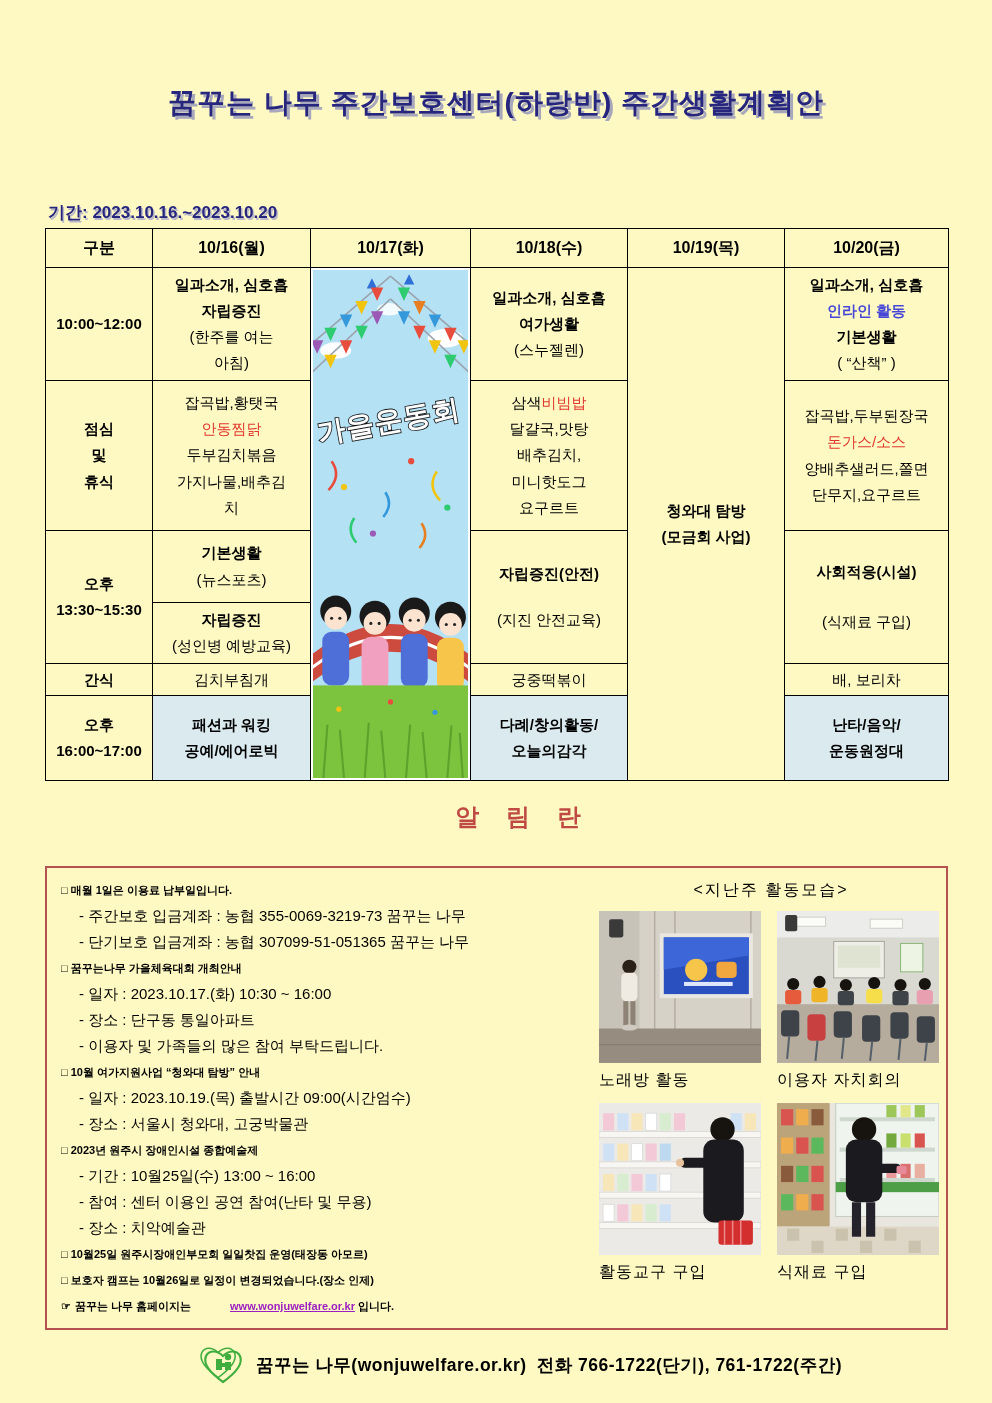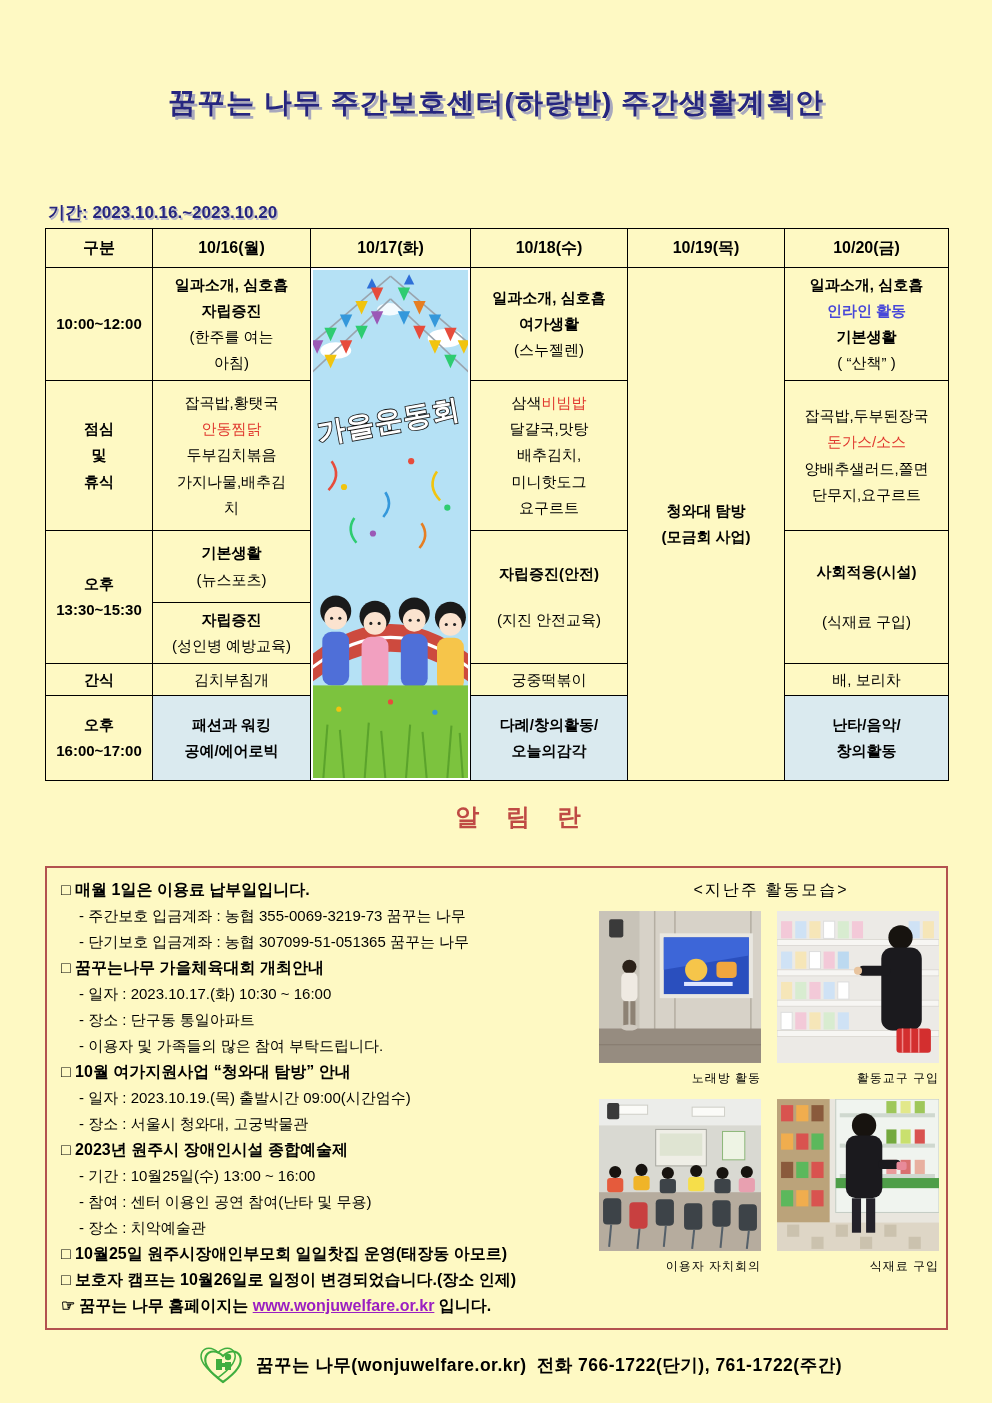--- a/index.html
+++ b/index.html
@@ -25,31 +25,31 @@
   .poster-cell svg{display:block;width:100%;height:100%;}
   .thu-event{font-size:19px;font-weight:bold;line-height:1.6;}
   .evening td.act{background:#daeaef;font-weight:bold;}
   .snackrow td{height:27px;line-height:1.2;}
   
   .notice-title{position:absolute;top:801px;left:0;width:100%;text-align:center;
     font-size:24px;font-weight:bold;color:#bf4a44;white-space:pre;padding-left:22px;}
   .notice-box{position:absolute;top:866px;left:45px;width:903px;height:464px;
     border:2px solid #b3524f;box-sizing:border-box;}
   .notice-text{position:absolute;left:14px;top:9px;width:540px;}
-  .nline{font-size:16px;line-height:26px;white-space:nowrap;}
+  .nline{font-size:11px;line-height:26px;white-space:nowrap;}
   .nline.h{font-weight:bold;}
   .nline.sub{padding-left:18px;font-weight:normal;font-size:15px;}
-  .nline .url{color:#9b1fc1;text-decoration:underline;font-weight:bold;cursor:pointer;}
+  .nline .url{color:#9b1fc1;text-decoration:underline;font-weight:bold;cursor:pointer;margin-left:36px;}
   .nline .finger{margin-right:4px;}
   
   .photos{position:absolute;left:552px;top:12px;width:344px;}
   .photos-heading{text-align:center;font-size:16px;letter-spacing:2px;margin-bottom:10px;}
   .photo-grid{display:grid;grid-template-columns:162px 162px;column-gap:16px;row-gap:2px;}
   .photo-item svg{display:block;width:162px;height:152px;background:#eee;}
-  .photo-item .cap{text-align:right;font-size:12px;letter-spacing:1px;padding:7px 0 10px 0;}
+  .photo-item .cap{text-align:left;font-size:16px;letter-spacing:1px;padding:7px 0 10px 0;}
   
   .footer{position:absolute;top:1344px;left:0;width:100%;display:flex;
     justify-content:center;align-items:center;gap:10px;margin-left:24px;}
   .footer .ftext{font-size:17.5px;font-weight:bold;letter-spacing:0.5px;}
 </style>
 </head>
 <body>
 
 <div class="page">
 
@@ -247,21 +247,21 @@
       <td class="act">
         <div>패션과 워킹</div>
         <div>공예/에어로빅</div>
       </td>
       <td class="act">
         <div>다례/창의활동/</div>
         <div>오늘의감각</div>
       </td>
       <td class="act">
         <div>난타/음악/</div>
-        <div>창의활동</div>
+        <div>운동원정대</div>
       </td>
     </tr>
   </tbody>
     </table>
 
   <div class="notice-title">알    림    란</div>
 
   <div class="notice-box">
     <div class="notice-text">
       <div class="nline h">□ 매월 1일은 이용료 납부일입니다.</div>
@@ -309,20 +309,62 @@
             <circle cx="30" cy="55" r="7" fill="#2b2118"></circle>
             <rect x="22" y="61" width="16" height="28" rx="5" fill="#efeae2"></rect>
             <rect x="24" y="89" width="5" height="24" fill="#8d8274"></rect>
             <rect x="31" y="89" width="5" height="24" fill="#8d8274"></rect>
             <ellipse cx="30" cy="115" rx="8" ry="3" fill="#cfc9bf"></ellipse>
           </svg>
           <div class="cap">노래방 활동</div>
         </div>
         <div class="photo-item">
           <svg viewBox="0 0 160 150">
+            <rect width="160" height="150" fill="#d9d9d2"></rect>
+            <rect x="0" y="0" width="160" height="26" fill="#ecedea"></rect>
+            <rect x="18" y="6" width="30" height="9" fill="#fbfbf8" stroke="#cfcfc8"></rect>
+            <rect x="92" y="8" width="32" height="9" fill="#fbfbf8" stroke="#cfcfc8"></rect>
+            <rect x="56" y="30" width="50" height="36" fill="#efeee6" stroke="#a8a8a0"></rect>
+            <rect x="60" y="34" width="42" height="22" fill="#dfe4d2"></rect>
+            <rect x="122" y="32" width="22" height="28" fill="#eef4e4" stroke="#8db87a"></rect>
+            <rect x="8" y="4" width="12" height="16" rx="2" fill="#3a3a3a"></rect>
+            <rect x="0" y="92" width="160" height="58" fill="#b6ac9e"></rect>
+            <g>
+              <circle cx="16" cy="72" r="6" fill="#17130f"></circle>
+                <rect x="8" y="78" width="16" height="14" rx="3" fill="#e55b3c"></rect>
+              <circle cx="42" cy="70" r="6" fill="#17130f"></circle>
+                <rect x="34" y="76" width="16" height="14" rx="3" fill="#f0b428"></rect>
+              <circle cx="68" cy="73" r="6" fill="#17130f"></circle>
+                <rect x="60" y="79" width="16" height="14" rx="3" fill="#3d4348"></rect>
+              <circle cx="96" cy="71" r="6" fill="#17130f"></circle>
+                <rect x="88" y="77" width="16" height="14" rx="3" fill="#f6de4a"></rect>
+              <circle cx="122" cy="73" r="6" fill="#17130f"></circle>
+                <rect x="114" y="79" width="16" height="14" rx="3" fill="#3d4348"></rect>
+              <circle cx="146" cy="72" r="6" fill="#17130f"></circle>
+                <rect x="138" y="78" width="16" height="14" rx="3" fill="#e8a0b0"></rect>
+            </g>
+            <g>
+              <rect x="4" y="98" width="18" height="26" rx="4" fill="#3d4348"></rect>
+                <rect x="30" y="102" width="18" height="26" rx="4" fill="#c84040"></rect>
+                <rect x="56" y="99" width="18" height="26" rx="4" fill="#3d4348"></rect>
+                <rect x="84" y="103" width="18" height="26" rx="4" fill="#3d4348"></rect>
+                <rect x="112" y="100" width="18" height="26" rx="4" fill="#3d4348"></rect>
+                <rect x="138" y="104" width="18" height="26" rx="4" fill="#3d4348"></rect>
+              <line x1="12" y1="124" x2="10" y2="146" stroke="#55606a" stroke-width="2"></line>
+                <line x1="40" y1="128" x2="38" y2="148" stroke="#55606a" stroke-width="2"></line>
+                <line x1="66" y1="125" x2="64" y2="146" stroke="#55606a" stroke-width="2"></line>
+                <line x1="94" y1="129" x2="92" y2="148" stroke="#55606a" stroke-width="2"></line>
+                <line x1="122" y1="126" x2="120" y2="147" stroke="#55606a" stroke-width="2"></line>
+                <line x1="148" y1="130" x2="146" y2="148" stroke="#55606a" stroke-width="2"></line>
+            </g>
+          </svg>
+          <div class="cap">이용자 자치회의</div>
+        </div>
+        <div class="photo-item">
+          <svg viewBox="0 0 160 150">
             <rect width="160" height="150" fill="#eceae6"></rect>
             <g>
               <rect x="0" y="28" width="160" height="6" fill="#f7f6f3" stroke="#d8d6d0" stroke-width="0.8"></rect>
               <rect x="0" y="58" width="160" height="6" fill="#f7f6f3" stroke="#d8d6d0" stroke-width="0.8"></rect>
               <rect x="0" y="88" width="160" height="6" fill="#f7f6f3" stroke="#d8d6d0" stroke-width="0.8"></rect>
               <rect x="0" y="118" width="160" height="6" fill="#f7f6f3" stroke="#d8d6d0" stroke-width="0.8"></rect>
             </g>
             <g>
               <rect x="4" y="10" width="11" height="17" fill="#f3c9d8"></rect>
                 <rect x="18" y="10" width="11" height="17" fill="#cfe2f5"></rect>
@@ -354,62 +396,20 @@
             <circle cx="80" cy="59" r="4" fill="#e8c49e"></circle>
             <rect x="118" y="116" width="34" height="24" rx="3" fill="#d32f2f"></rect>
             <line x1="124" y1="116" x2="124" y2="140" stroke="#ef8a8a" stroke-width="1.5"></line>
             <line x1="132" y1="116" x2="132" y2="140" stroke="#ef8a8a" stroke-width="1.5"></line>
             <line x1="140" y1="116" x2="140" y2="140" stroke="#ef8a8a" stroke-width="1.5"></line>
           </svg>
           <div class="cap">활동교구 구입</div>
         </div>
         <div class="photo-item">
           <svg viewBox="0 0 160 150">
-            <rect width="160" height="150" fill="#d9d9d2"></rect>
-            <rect x="0" y="0" width="160" height="26" fill="#ecedea"></rect>
-            <rect x="18" y="6" width="30" height="9" fill="#fbfbf8" stroke="#cfcfc8"></rect>
-            <rect x="92" y="8" width="32" height="9" fill="#fbfbf8" stroke="#cfcfc8"></rect>
-            <rect x="56" y="30" width="50" height="36" fill="#efeee6" stroke="#a8a8a0"></rect>
-            <rect x="60" y="34" width="42" height="22" fill="#dfe4d2"></rect>
-            <rect x="122" y="32" width="22" height="28" fill="#eef4e4" stroke="#8db87a"></rect>
-            <rect x="8" y="4" width="12" height="16" rx="2" fill="#3a3a3a"></rect>
-            <rect x="0" y="92" width="160" height="58" fill="#b6ac9e"></rect>
-            <g>
-              <circle cx="16" cy="72" r="6" fill="#17130f"></circle>
-                <rect x="8" y="78" width="16" height="14" rx="3" fill="#e55b3c"></rect>
-              <circle cx="42" cy="70" r="6" fill="#17130f"></circle>
-                <rect x="34" y="76" width="16" height="14" rx="3" fill="#f0b428"></rect>
-              <circle cx="68" cy="73" r="6" fill="#17130f"></circle>
-                <rect x="60" y="79" width="16" height="14" rx="3" fill="#3d4348"></rect>
-              <circle cx="96" cy="71" r="6" fill="#17130f"></circle>
-                <rect x="88" y="77" width="16" height="14" rx="3" fill="#f6de4a"></rect>
-              <circle cx="122" cy="73" r="6" fill="#17130f"></circle>
-                <rect x="114" y="79" width="16" height="14" rx="3" fill="#3d4348"></rect>
-              <circle cx="146" cy="72" r="6" fill="#17130f"></circle>
-                <rect x="138" y="78" width="16" height="14" rx="3" fill="#e8a0b0"></rect>
-            </g>
-            <g>
-              <rect x="4" y="98" width="18" height="26" rx="4" fill="#3d4348"></rect>
-                <rect x="30" y="102" width="18" height="26" rx="4" fill="#c84040"></rect>
-                <rect x="56" y="99" width="18" height="26" rx="4" fill="#3d4348"></rect>
-                <rect x="84" y="103" width="18" height="26" rx="4" fill="#3d4348"></rect>
-                <rect x="112" y="100" width="18" height="26" rx="4" fill="#3d4348"></rect>
-                <rect x="138" y="104" width="18" height="26" rx="4" fill="#3d4348"></rect>
-              <line x1="12" y1="124" x2="10" y2="146" stroke="#55606a" stroke-width="2"></line>
-                <line x1="40" y1="128" x2="38" y2="148" stroke="#55606a" stroke-width="2"></line>
-                <line x1="66" y1="125" x2="64" y2="146" stroke="#55606a" stroke-width="2"></line>
-                <line x1="94" y1="129" x2="92" y2="148" stroke="#55606a" stroke-width="2"></line>
-                <line x1="122" y1="126" x2="120" y2="147" stroke="#55606a" stroke-width="2"></line>
-                <line x1="148" y1="130" x2="146" y2="148" stroke="#55606a" stroke-width="2"></line>
-            </g>
-          </svg>
-          <div class="cap">이용자 자치회의</div>
-        </div>
-        <div class="photo-item">
-          <svg viewBox="0 0 160 150">
             <rect width="160" height="150" fill="#e9e6de"></rect>
             <rect x="0" y="0" width="52" height="122" fill="#bba37a"></rect>
             <g>
               <rect x="4" y="6" width="12" height="16" fill="#d9534f"></rect>
                 <rect x="19" y="6" width="12" height="16" fill="#f0ad4e"></rect>
                 <rect x="34" y="6" width="12" height="16" fill="#8a5a3c"></rect>
               <rect x="4" y="34" width="12" height="16" fill="#f0ad4e"></rect>
                 <rect x="19" y="34" width="12" height="16" fill="#d9534f"></rect>
                 <rect x="34" y="34" width="12" height="16" fill="#5cb85c"></rect>
               <rect x="4" y="62" width="12" height="16" fill="#8a5a3c"></rect>

